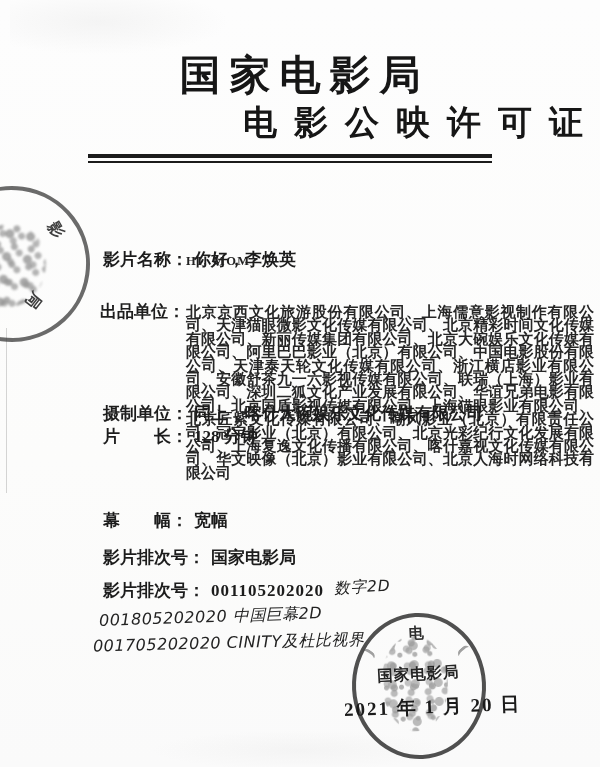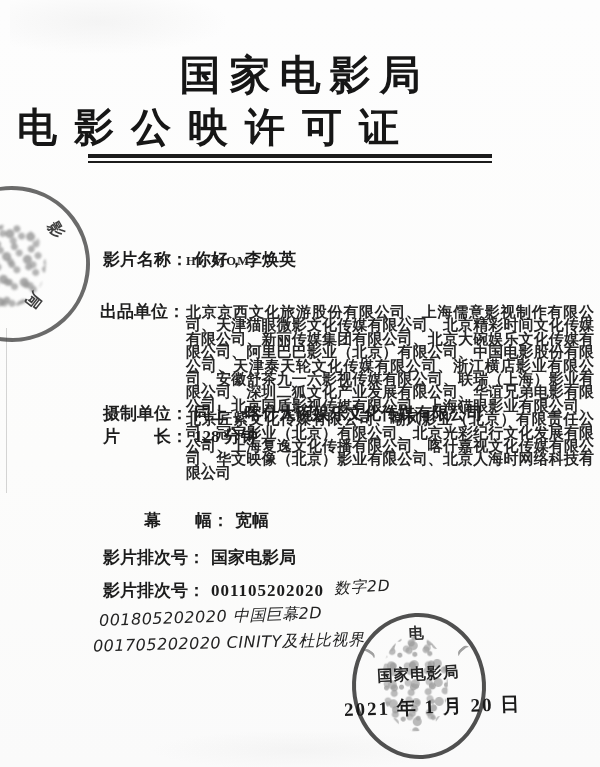--- a/index.html
+++ b/index.html
@@ -13,40 +13,40 @@
   
   .smudge-top{position:absolute;left:10px;top:0;width:220px;height:55px;
     background:radial-gradient(ellipse at 40% 40%,rgba(190,190,190,.14),transparent 70%);}
   .smudge-bottom{position:absolute;left:150px;top:730px;width:300px;height:40px;
     background:radial-gradient(ellipse at 50% 50%,rgba(200,200,200,.12),transparent 70%);}
   .edge-line{position:absolute;left:6px;top:328px;width:1px;height:165px;background:rgba(120,120,120,.30);}
 
   
   .title1{position:absolute;top:48px;left:0;width:100%;text-align:center;
     font-size:41px;font-weight:bold;letter-spacing:9px;text-indent:9px;color:#161616;}
-  .title2{position:absolute;top:100px;left:0;width:100%;text-align:left;
-    font-size:40px;font-weight:bold;letter-spacing:17px;text-indent:17px;color:#161616;}
+  .title2{position:absolute;top:100px;left:0;width:100%;text-align:right;
+    font-size:34px;font-weight:bold;letter-spacing:17px;text-indent:17px;color:#161616;}
   .rule{position:absolute;top:154px;left:88px;width:404px;height:3px;
     border-top:4px solid #1b1b1b;border-bottom:2px solid #1b1b1b;}
   .docnum{position:absolute;top:172px;left:0;width:100%;text-align:center;
     font-size:15px;font-weight:bold;letter-spacing:2px;color:#222;}
 
   
   .row{position:absolute;left:103px;font-size:17px;font-weight:bold;white-space:nowrap;color:#1c1c1c;}
   .row .val{margin-left:6px;}
   .r-title{top:248px;}
   .en-title{position:absolute;left:186px;top:254px;font-size:12.5px;font-weight:bold;
     letter-spacing:1.5px;color:#222;}
   .r-prod-label{position:absolute;left:100px;top:300px;font-size:17px;font-weight:bold;white-space:nowrap;font-family:Liberation Serif, serif;}
   .producers{position:absolute;left:186px;top:306px;width:408px;
     font-size:15px;line-height:13.4px;font-weight:bold;text-align:justify;color:#262626;}
   .r-unit{top:402px;}
   .r-len{top:425px;}
   .r-sound{top:473px;}
-  .r-screen{top:509px;margin-left:41px;}
+  .r-screen{top:509px;}
   .r-dist{top:546px;}
   .r-serial{top:579px;}
   .r-serial .val{letter-spacing:1px;}
 
   
   .hw{position:absolute;font-family:"DejaVu Sans",sans-serif;font-style:italic;
     color:#232323;white-space:nowrap;}
   .hw1{left:334px;top:577px;font-size:15.5px;transform:rotate(-3deg);letter-spacing:1px;}
   .hw2{left:99px;top:607px;font-size:16px;transform:rotate(-2deg);letter-spacing:.5px;}
   .hw3{left:93px;top:633px;font-size:16px;transform:rotate(-1.5deg);letter-spacing:.5px;}

